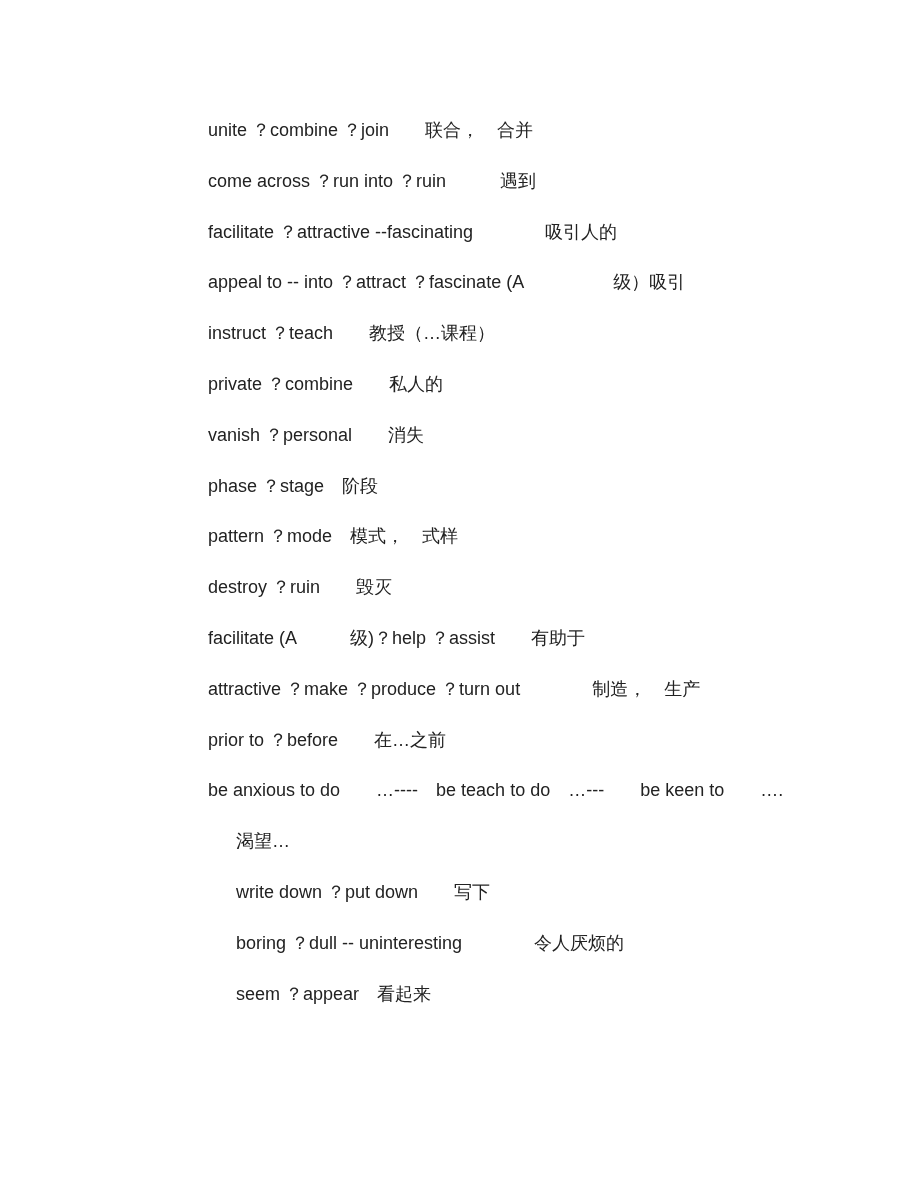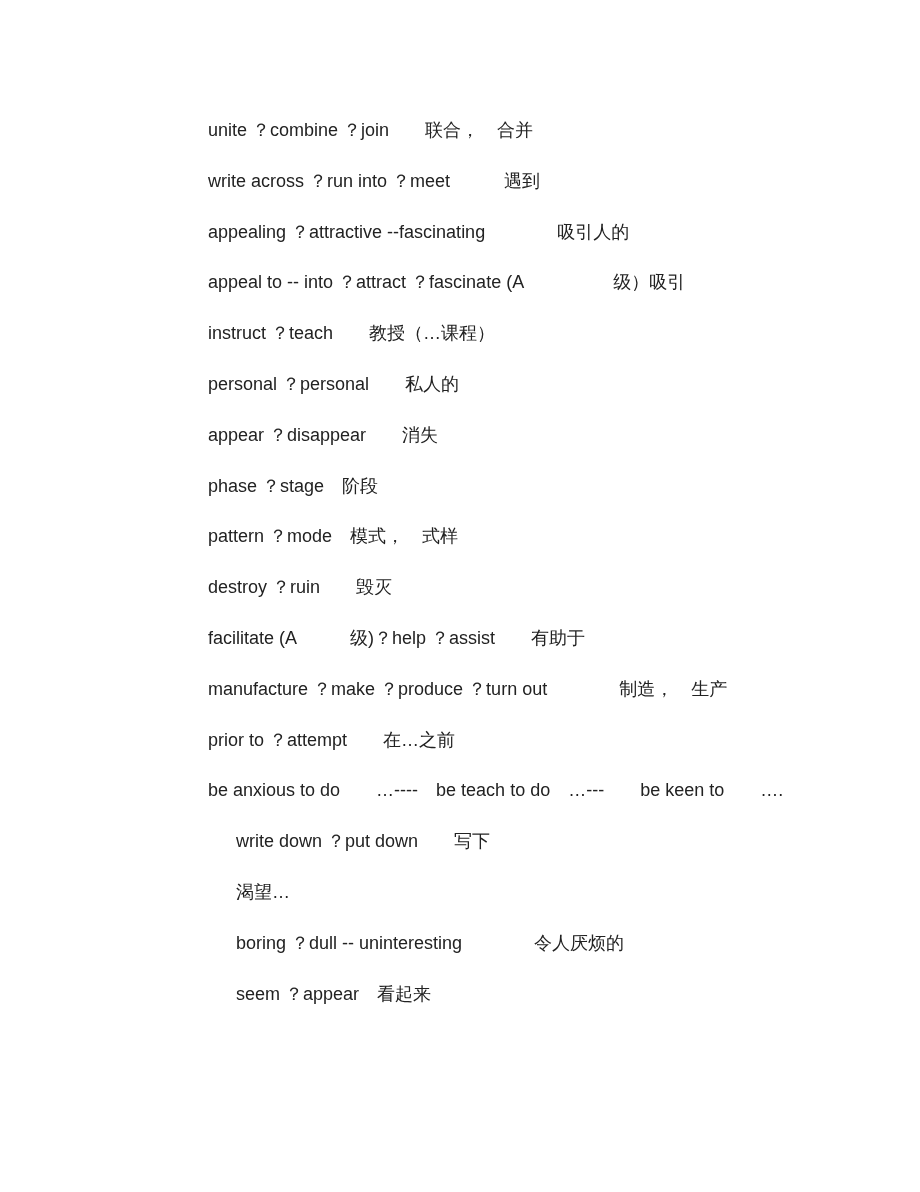--- a/index.html
+++ b/index.html
@@ -30,30 +30,30 @@
     .sub-content {
       margin-left: 40px;
     }
   </style>
 </head>
 <body>
 
 <div class="content">
 
 <div class="entry"><span class="entry-text">unite ？combine ？join　　联合，　合并</span></div>
-    <div class="entry"><span class="entry-text">write across ？run into ？meet　　　遇到</span></div>
-    <div class="entry"><span class="entry-text">appealing ？attractive --fascinating　　　　吸引人的</span></div>
+    <div class="entry"><span class="entry-text">come across ？run into ？ruin　　　遇到</span></div>
+    <div class="entry"><span class="entry-text">facilitate ？attractive --fascinating　　　　吸引人的</span></div>
     <div class="entry"><span class="entry-text">appeal to -- into ？attract ？fascinate (A　　　　　级）吸引</span></div>
     <div class="entry"><span class="entry-text">instruct ？teach　　教授（…课程）</span></div>
-    <div class="entry"><span class="entry-text">personal ？personal　　私人的</span></div>
-    <div class="entry"><span class="entry-text">appear ？disappear　　消失</span></div>
+    <div class="entry"><span class="entry-text">private ？combine　　私人的</span></div>
+    <div class="entry"><span class="entry-text">vanish ？personal　　消失</span></div>
     <div class="entry"><span class="entry-text">phase ？stage　阶段</span></div>
     <div class="entry"><span class="entry-text">pattern ？mode　模式，　式样</span></div>
     <div class="entry"><span class="entry-text">destroy ？ruin　　毁灭</span></div>
     <div class="entry"><span class="entry-text">facilitate (A　　　级)？help ？assist　　有助于</span></div>
-    <div class="entry"><span class="entry-text">manufacture ？make ？produce ？turn out　　　　制造，　生产</span></div>
-    <div class="entry"><span class="entry-text">prior to ？attempt　　在…之前</span></div>
+    <div class="entry"><span class="entry-text">attractive ？make ？produce ？turn out　　　　制造，　生产</span></div>
+    <div class="entry"><span class="entry-text">prior to ？before　　在…之前</span></div>
     <div class="entry"><span class="entry-text">be anxious to do　　…----　be teach to do　…---　　be keen to　　….</span></div>
+    <div class="entry sub-content"><span class="entry-text">渴望…</span></div>
     <div class="entry sub-content"><span class="entry-text">write down ？put down　　写下</span></div>
-    <div class="entry sub-content"><span class="entry-text">渴望…</span></div>
     <div class="entry sub-content"><span class="entry-text">boring ？dull -- uninteresting　　　　令人厌烦的</span></div>
     <div class="entry sub-content"><span class="entry-text">seem ？appear　看起来</span></div>
   </div>
 
 </body></html>

